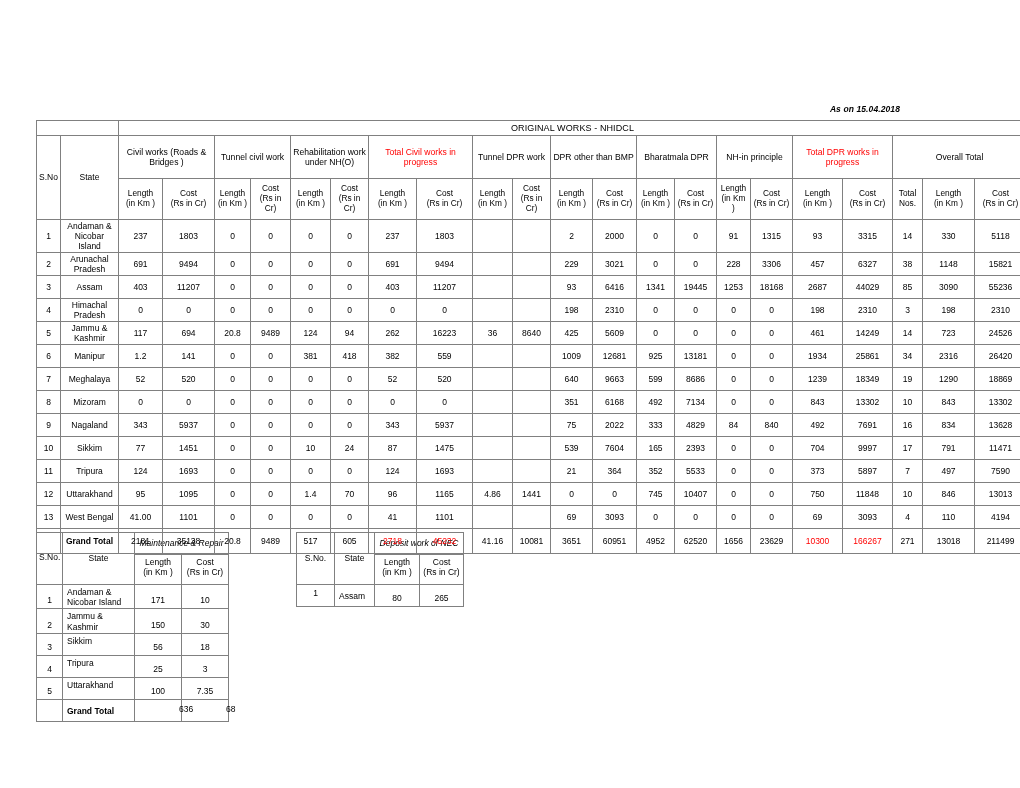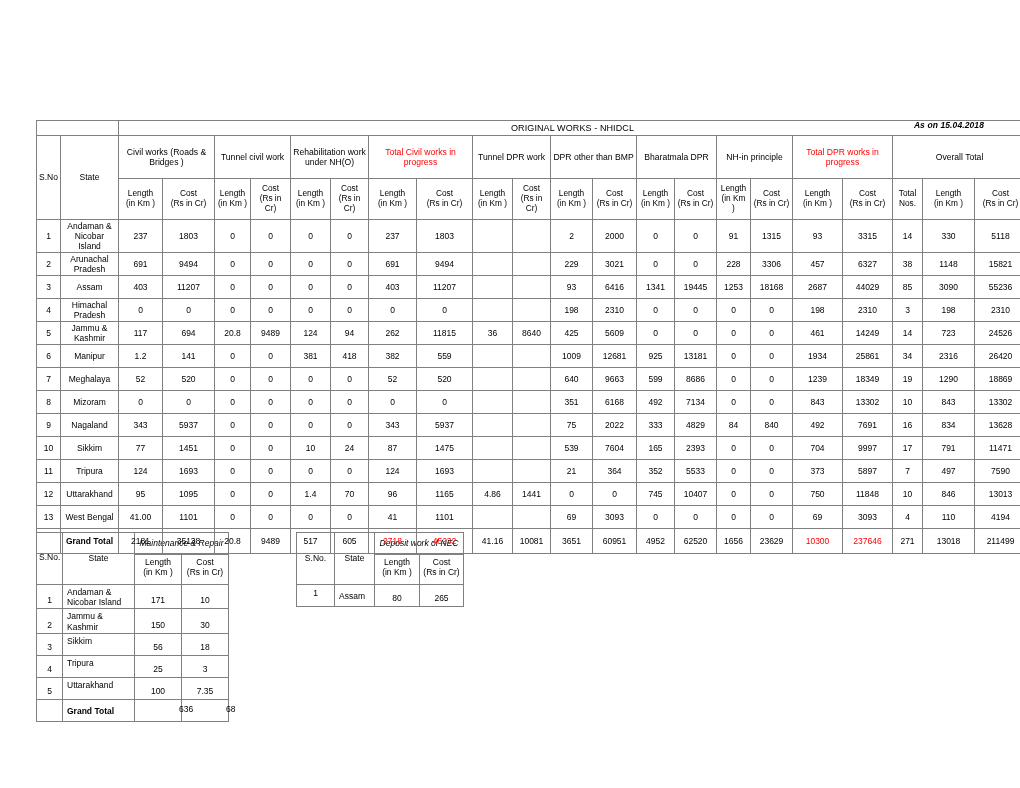--- a/index.html
+++ b/index.html
@@ -14,22 +14,22 @@
     font-family: "Liberation Sans", sans-serif;
     color: #000000;
     position: relative;
     overflow: hidden;
   }
 
   
   .asondate {
     position: absolute;
     left: 0;
-    top: 120px;
-    width: 984px;
+    top: 104px;
+    width: 900px;
     text-align: right;
     font-size: 8.5px;
     font-weight: bold;
     font-style: italic;
     letter-spacing: .1px;
   }
 
   
   .main-wrap {
     position: absolute;
@@ -416,21 +416,21 @@
         <tr class="datarow">
           <td class="snocell">5</td>
           <td class="statecell">Jammu &amp; Kashmir</td>
           <td class="num">117</td>
           <td class="num">694</td>
           <td class="num">20.8</td>
           <td class="num">9489</td>
           <td class="num">124</td>
           <td class="num">94</td>
           <td class="num">262</td>
-          <td class="num">11815</td>
+          <td class="num">16223</td>
           <td class="num">36</td>
           <td class="num">8640</td>
           <td class="num">425</td>
           <td class="num">5609</td>
           <td class="num">0</td>
           <td class="num">0</td>
           <td class="num">0</td>
           <td class="num">0</td>
           <td class="numhi">461</td>
           <td class="numhi">14249</td>
@@ -651,20 +651,20 @@
           <td class="num red">45232</td>
           <td class="num">41.16</td>
           <td class="num">10081</td>
           <td class="num">3651</td>
           <td class="num">60951</td>
           <td class="num">4952</td>
           <td class="num">62520</td>
           <td class="num">1656</td>
           <td class="num">23629</td>
           <td class="num red">10300</td>
-          <td class="num red">237646</td>
+          <td class="num red">166267</td>
           <td class="num">271</td>
           <td class="num">13018</td>
           <td class="num">211499</td>
         </tr>
       </tbody>
   </table>
 </div>
 
 </body></html>

